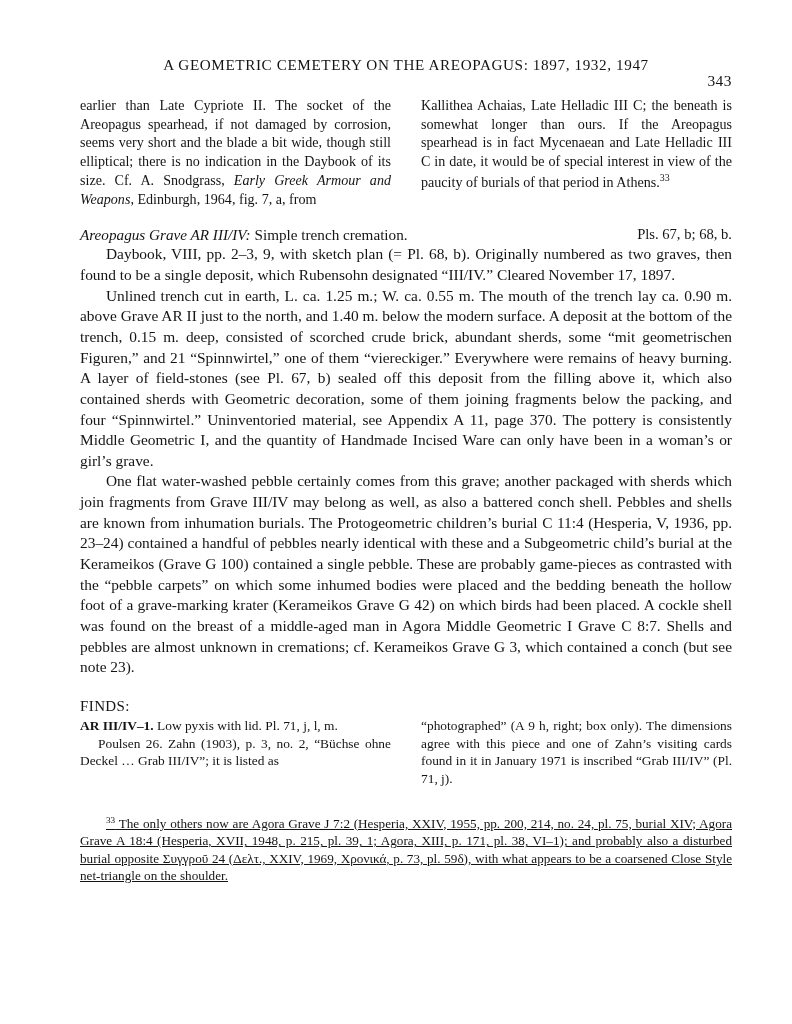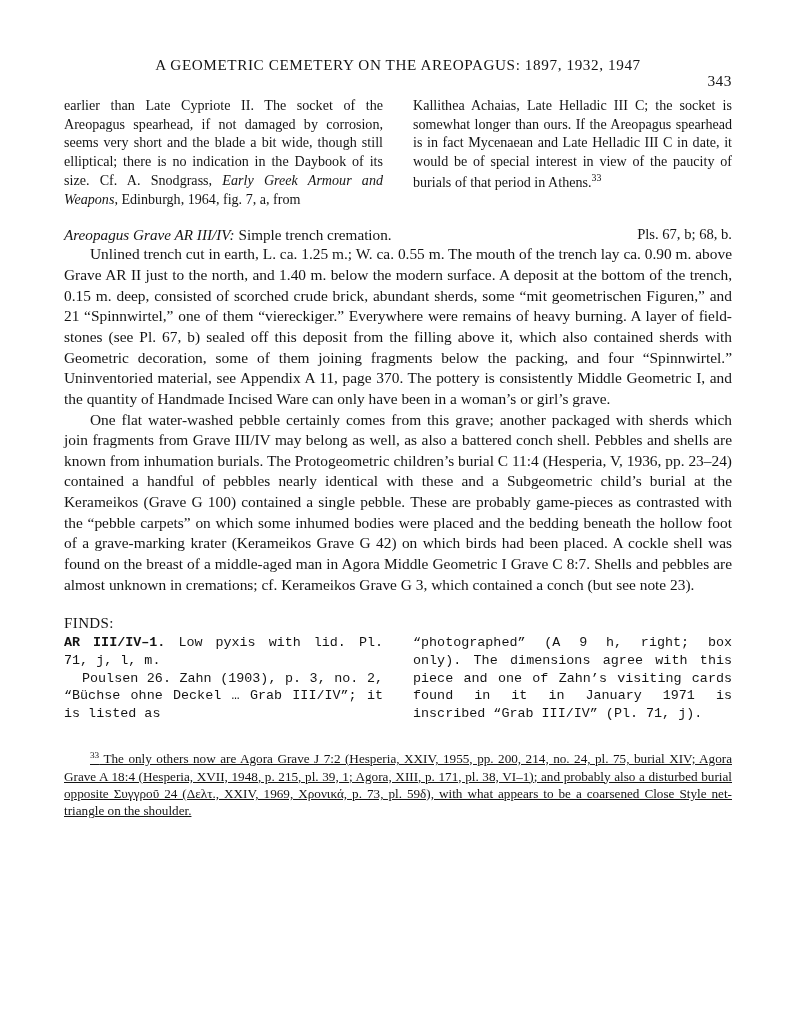--- a/index.html
+++ b/index.html
@@ -12,21 +12,21 @@
     height: 1024px;
     font-family: "Liberation Serif", "DejaVu Serif", serif;
     color: #141414;
     position: relative;
     overflow: hidden;
   }
   .page {
     width: 792px;
     height: 1024px;
     box-sizing: border-box;
-    padding: 56px 60px 28px 64px;
+    padding: 56px 60px 28px 80px;
     position: relative;
   }
   .running-head {
     display: flex;
     align-items: baseline;
     justify-content: center;
     position: relative;
     font-size: 14.6px;
     letter-spacing: 0.5px;
     margin-bottom: 22px;
@@ -81,21 +81,20 @@
   .finds-label {
     font-variant: small-caps;
     font-size: 15px;
     letter-spacing: 0.4px;
     margin-top: 20px;
     margin-bottom: 2px;
   }
   .finds-cols {
     display: flex;
     gap: 30px;
-    font-family: Liberation Mono, monospace;
   }
   .finds-cols .col {
     width: 50%;
     font-size: 13.4px;
     line-height: 1.32;
     text-align: justify;
     hyphens: auto;
   }
   .finds-cols .col p {
     margin: 0;
@@ -124,29 +123,30 @@
   <div class="running-head">
     <span class="title">A GEOMETRIC CEMETERY ON THE AREOPAGUS: 1897, 1932, 1947</span>
     <span class="folio">343</span>
   </div>
 
   <div class="two-col">
     <div class="col">
       <span>earlier than Late Cypriote II.  The socket of the Areopagus spearhead, if not damaged by corrosion, seems very short and the blade a bit wide, though still elliptical; there is no indication in the Daybook of its size.  Cf. A. Snodgrass, </span><span class="it">Early Greek Armour and Weapons</span><span>, Edinburgh, 1964, fig. 7, a, from</span>
     </div>
     <div class="col">
-      <span>Kallithea Achaias, Late Helladic III C; the socket is somewhat longer than ours.  If the Areopagus spearhead is in fact Mycenaean and Late Helladic III C in date, it would be of special interest in view of the paucity of burials of that period in Athens.</span><span class="sup">33</span>
+      <span>Kallithea Achaias, Late Helladic III C; the beneath is somewhat longer than ours.  If the Areopagus spearhead is in fact Mycenaean and Late Helladic III C in date, it would be of special interest in view of the paucity of burials of that period in Athens.</span><span class="sup">33</span>
     </div>
   </div>
 
   <div class="section-head">
     <span class="it">Areopagus Grave AR III/IV:</span><span style="font-style:normal;"> Simple trench cremation.</span>
     <span class="plates">Pls. 67, b; 68, b.</span>
   </div>
 
+  <p class="body first">Daybook, VIII, pp. 2–3, 9, with sketch plan (= Pl. 68, b).  Originally numbered as two graves, then found to be a single deposit, which Rubensohn designated “III/IV.”  Cleared November 17, 1897.</p>
   <p class="body">Unlined trench cut in earth, L. ca. 1.25 m.; W. ca. 0.55 m.  The mouth of the trench lay ca. 0.90 m. above Grave AR II just to the north, and 1.40 m. below the modern surface.  A deposit at the bottom of the trench, 0.15 m. deep, consisted of scorched crude brick, abundant sherds, some “mit geometrischen Figuren,” and 21 “Spinnwirtel,” one of them “viereckiger.”  Everywhere were remains of heavy burning.  A layer of field-stones (see Pl. 67, b) sealed off this deposit from the filling above it, which also contained sherds with Geometric decoration, some of them joining fragments below the packing, and four “Spinnwirtel.”  Uninventoried material, see Appendix A 11, page 370.  The pottery is consistently Middle Geometric I, and the quantity of Handmade Incised Ware can only have been in a woman’s or girl’s grave.</p>
   <p class="body">One flat water-washed pebble certainly comes from this grave; another packaged with sherds which join fragments from Grave III/IV may belong as well, as also a battered conch shell.  Pebbles and shells are known from inhumation burials.  The Protogeometric children’s burial C 11:4 (Hesperia, V, 1936, pp. 23–24) contained a handful of pebbles nearly identical with these and a Subgeometric child’s burial at the Kerameikos (Grave G 100) contained a single pebble.  These are probably game-pieces as contrasted with the “pebble carpets” on which some inhumed bodies were placed and the bedding beneath the hollow foot of a grave-marking krater (Kerameikos Grave G 42) on which birds had been placed.  A cockle shell was found on the breast of a middle-aged man in Agora Middle Geometric I Grave C 8:7.  Shells and pebbles are almost unknown in cremations; cf. Kerameikos Grave G 3, which contained a conch (but see note 23).</p>
 
   <div class="finds-label">FINDS:</div>
 
   <div class="finds-cols">
     <div class="col">
       <p><b>AR III/IV–1.</b><span> Low pyxis with lid.  Pl. 71, j, l, m.</span></p>
       <p class="hang">Poulsen 26.  Zahn (1903), p. 3, no. 2, “Büchse ohne Deckel … Grab III/IV”; it is listed as</p>
     </div>

